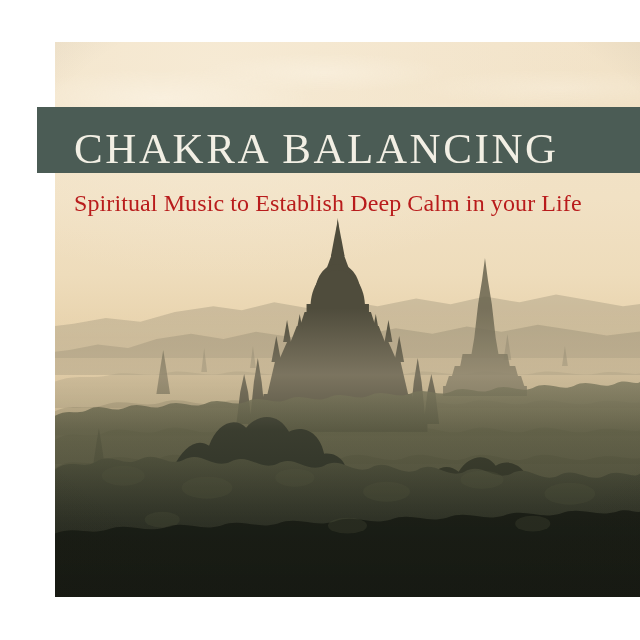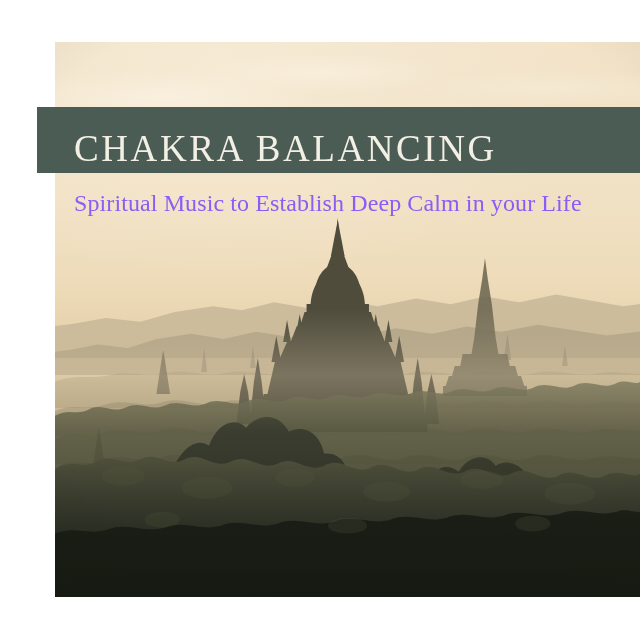--- a/index.html
+++ b/index.html
@@ -135,33 +135,33 @@
     height: 66px;
     background: #4b5c55;
     display: flex;
     align-items: center;
   }
   .banner-title {
     margin: 16px 0 0 37px;
     color: #f2efe4;
     font-family: "Liberation Serif", serif;
     font-weight: 400;
-    font-size: 37px;
+    font-size: 43px;
     line-height: 1;
     letter-spacing: 2.6px;
     white-space: nowrap;
   }
 
   
   .subtitle {
     position: absolute;
     left: 74px;
     top: 190px;
     margin: 0;
-    color: #8b5cf6;
+    color: #b91c1c;
     font-family: "Liberation Serif", serif;
     font-weight: 400;
     font-size: 24px;
     line-height: 1.1;
     letter-spacing: .1px;
     white-space: nowrap;
   }
 </style>
 </head>
 <body>

